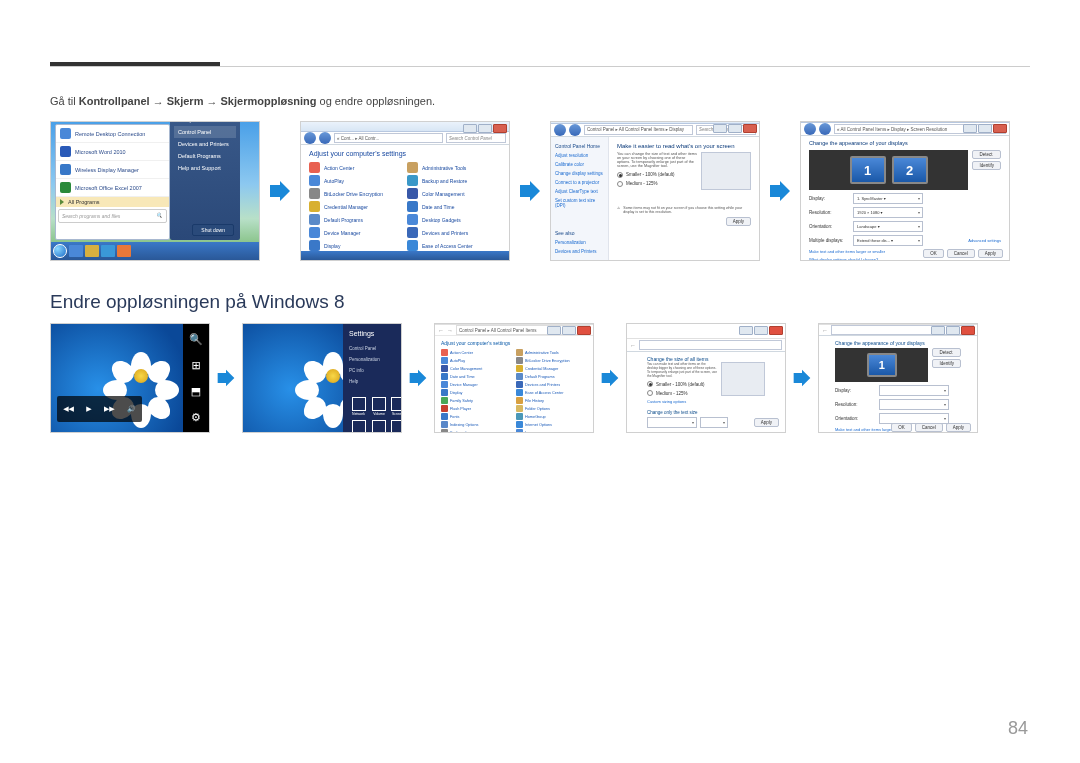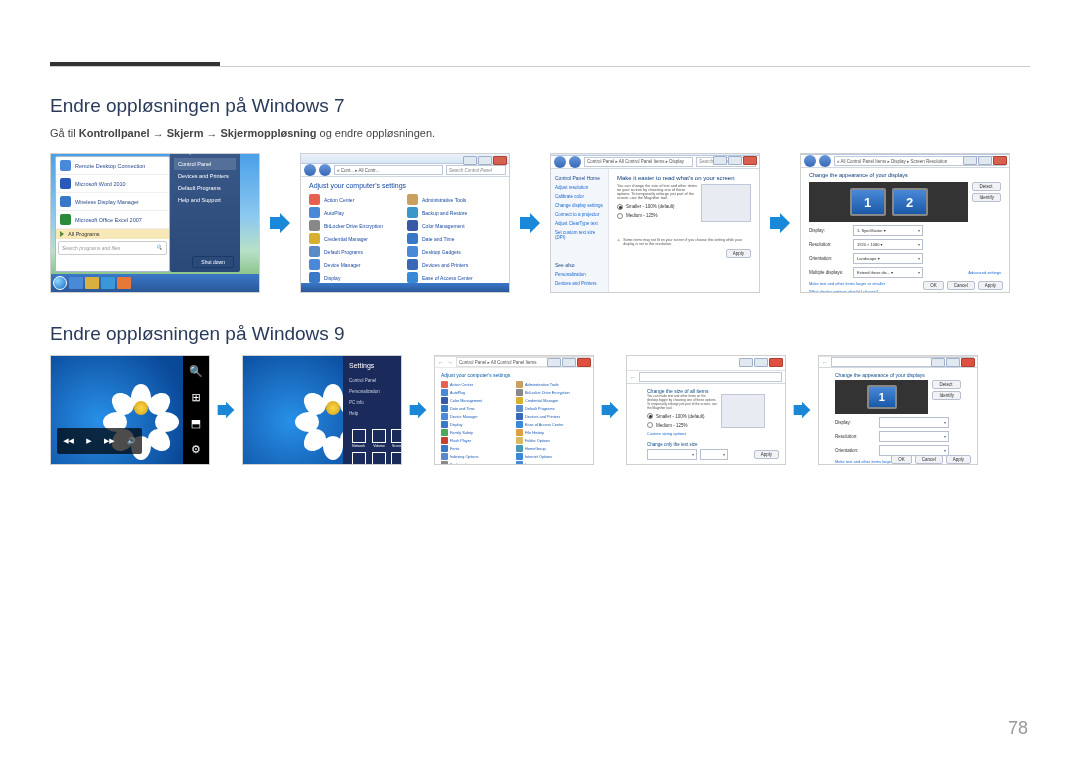--- a/index.html
+++ b/index.html
@@ -191,21 +191,20 @@
   }
 </style>
 </head>
 <body>
 
 <div class="header-bar"></div>
 <div class="header-line"></div>
 
 <div class="content">
 
-  <h2 class="section-title">Endre oppløsningen på Windows 7</h2>
   <p class="section-desc">
     <span>Gå til </span><b>Kontrollpanel → Skjerm → Skjermoppløsning</b><span> og endre oppløsningen.</span>
   </p>
 
   <div class="row">
 
     <div class="shot">
       <div class="s7-1-sky"></div>
       <div class="s7-1-right">
         <div class="s7-1-rlink">Computer</div>
@@ -443,21 +442,21 @@
           <div class="s7-4-foot">
             <span class="s-btn">OK</span>
             <span class="s-btn">Cancel</span>
             <span class="s-btn">Apply</span>
           </div>
         </div>
       </div>
     </div>
   </div>
 
-  <h2 class="section-title">Endre oppløsningen på Windows 9</h2>
+  <h2 class="section-title">Endre oppløsningen på Windows 8</h2>
 
   <div class="row row5">
 
     <div class="shot">
       <div class="s8-desk">
         <div class="s8-flower">
           <div class="s8-petal" style="transform:rotate(0deg)"></div>
             <div class="s8-petal" style="transform:rotate(45deg)"></div>
             <div class="s8-petal" style="transform:rotate(90deg)"></div>
             <div class="s8-petal" style="transform:rotate(135deg)"></div>
@@ -717,13 +716,13 @@
             <span class="s-btn">Cancel</span>
             <span class="s-btn">Apply</span>
           </div>
         </div>
       </div>
     </div>
 
   </div>
 </div>
 
-<div class="page-num">78</div>
+<div class="page-num">84</div>
 
 </body></html>

